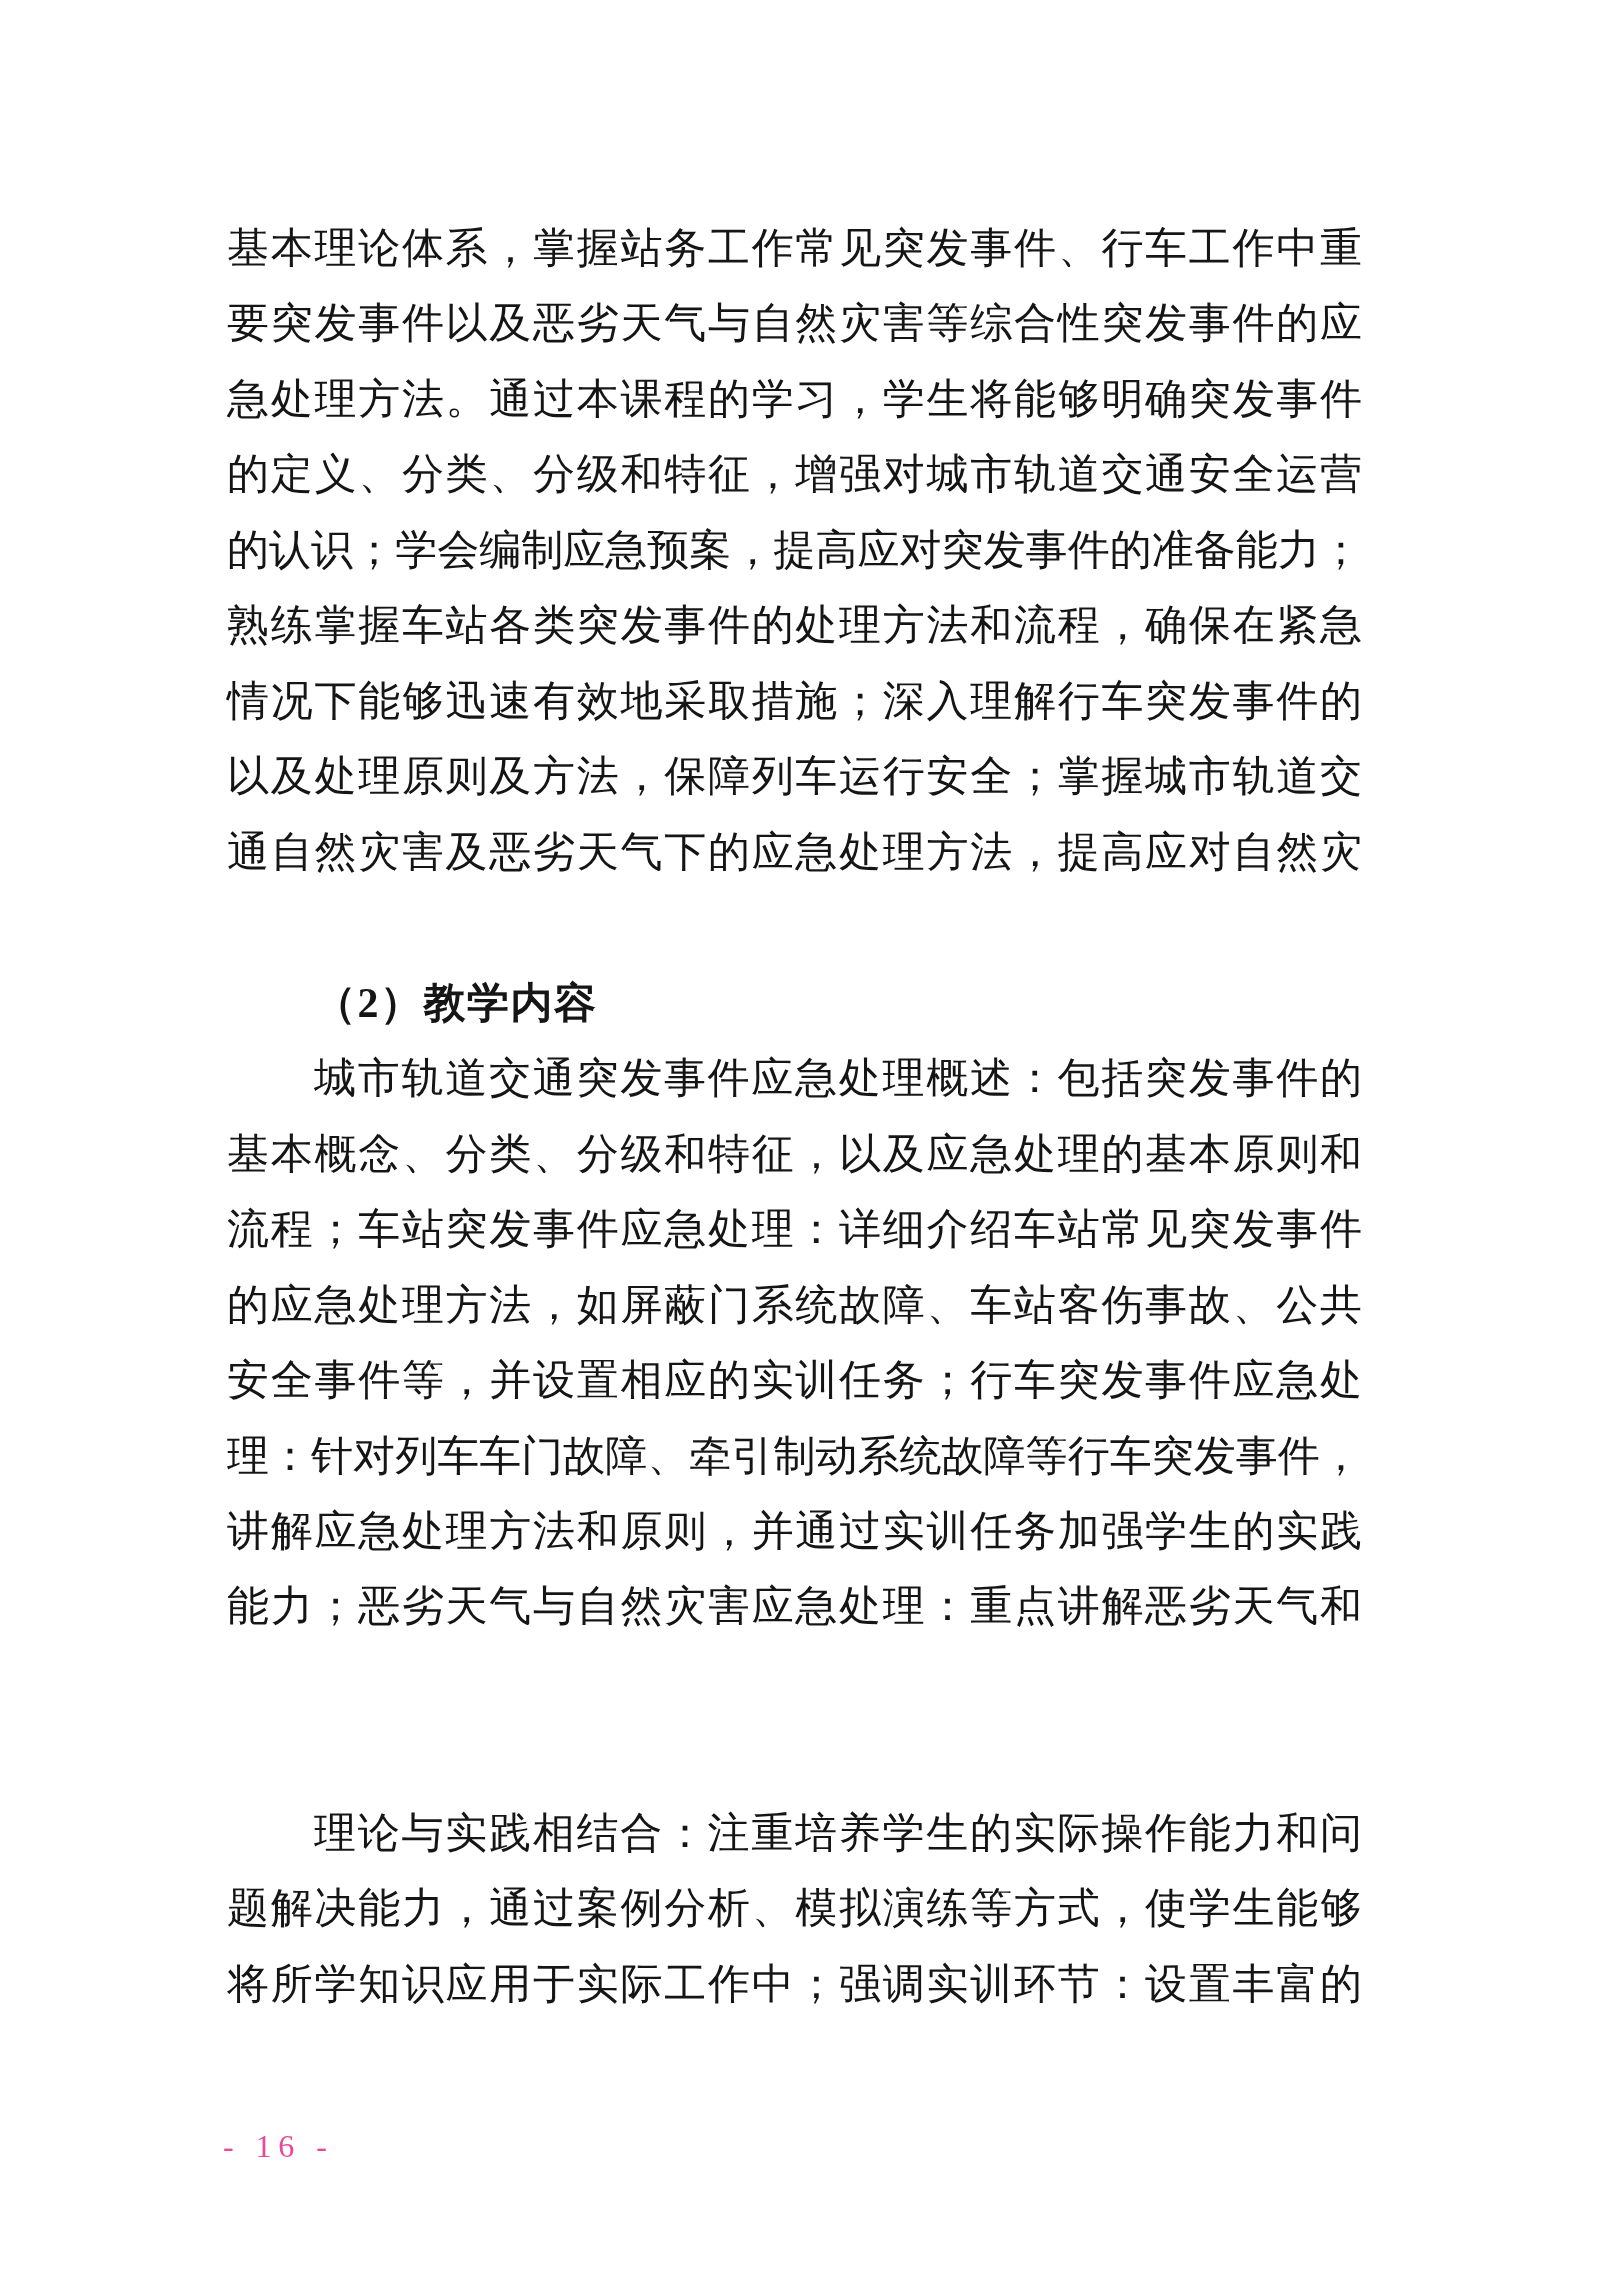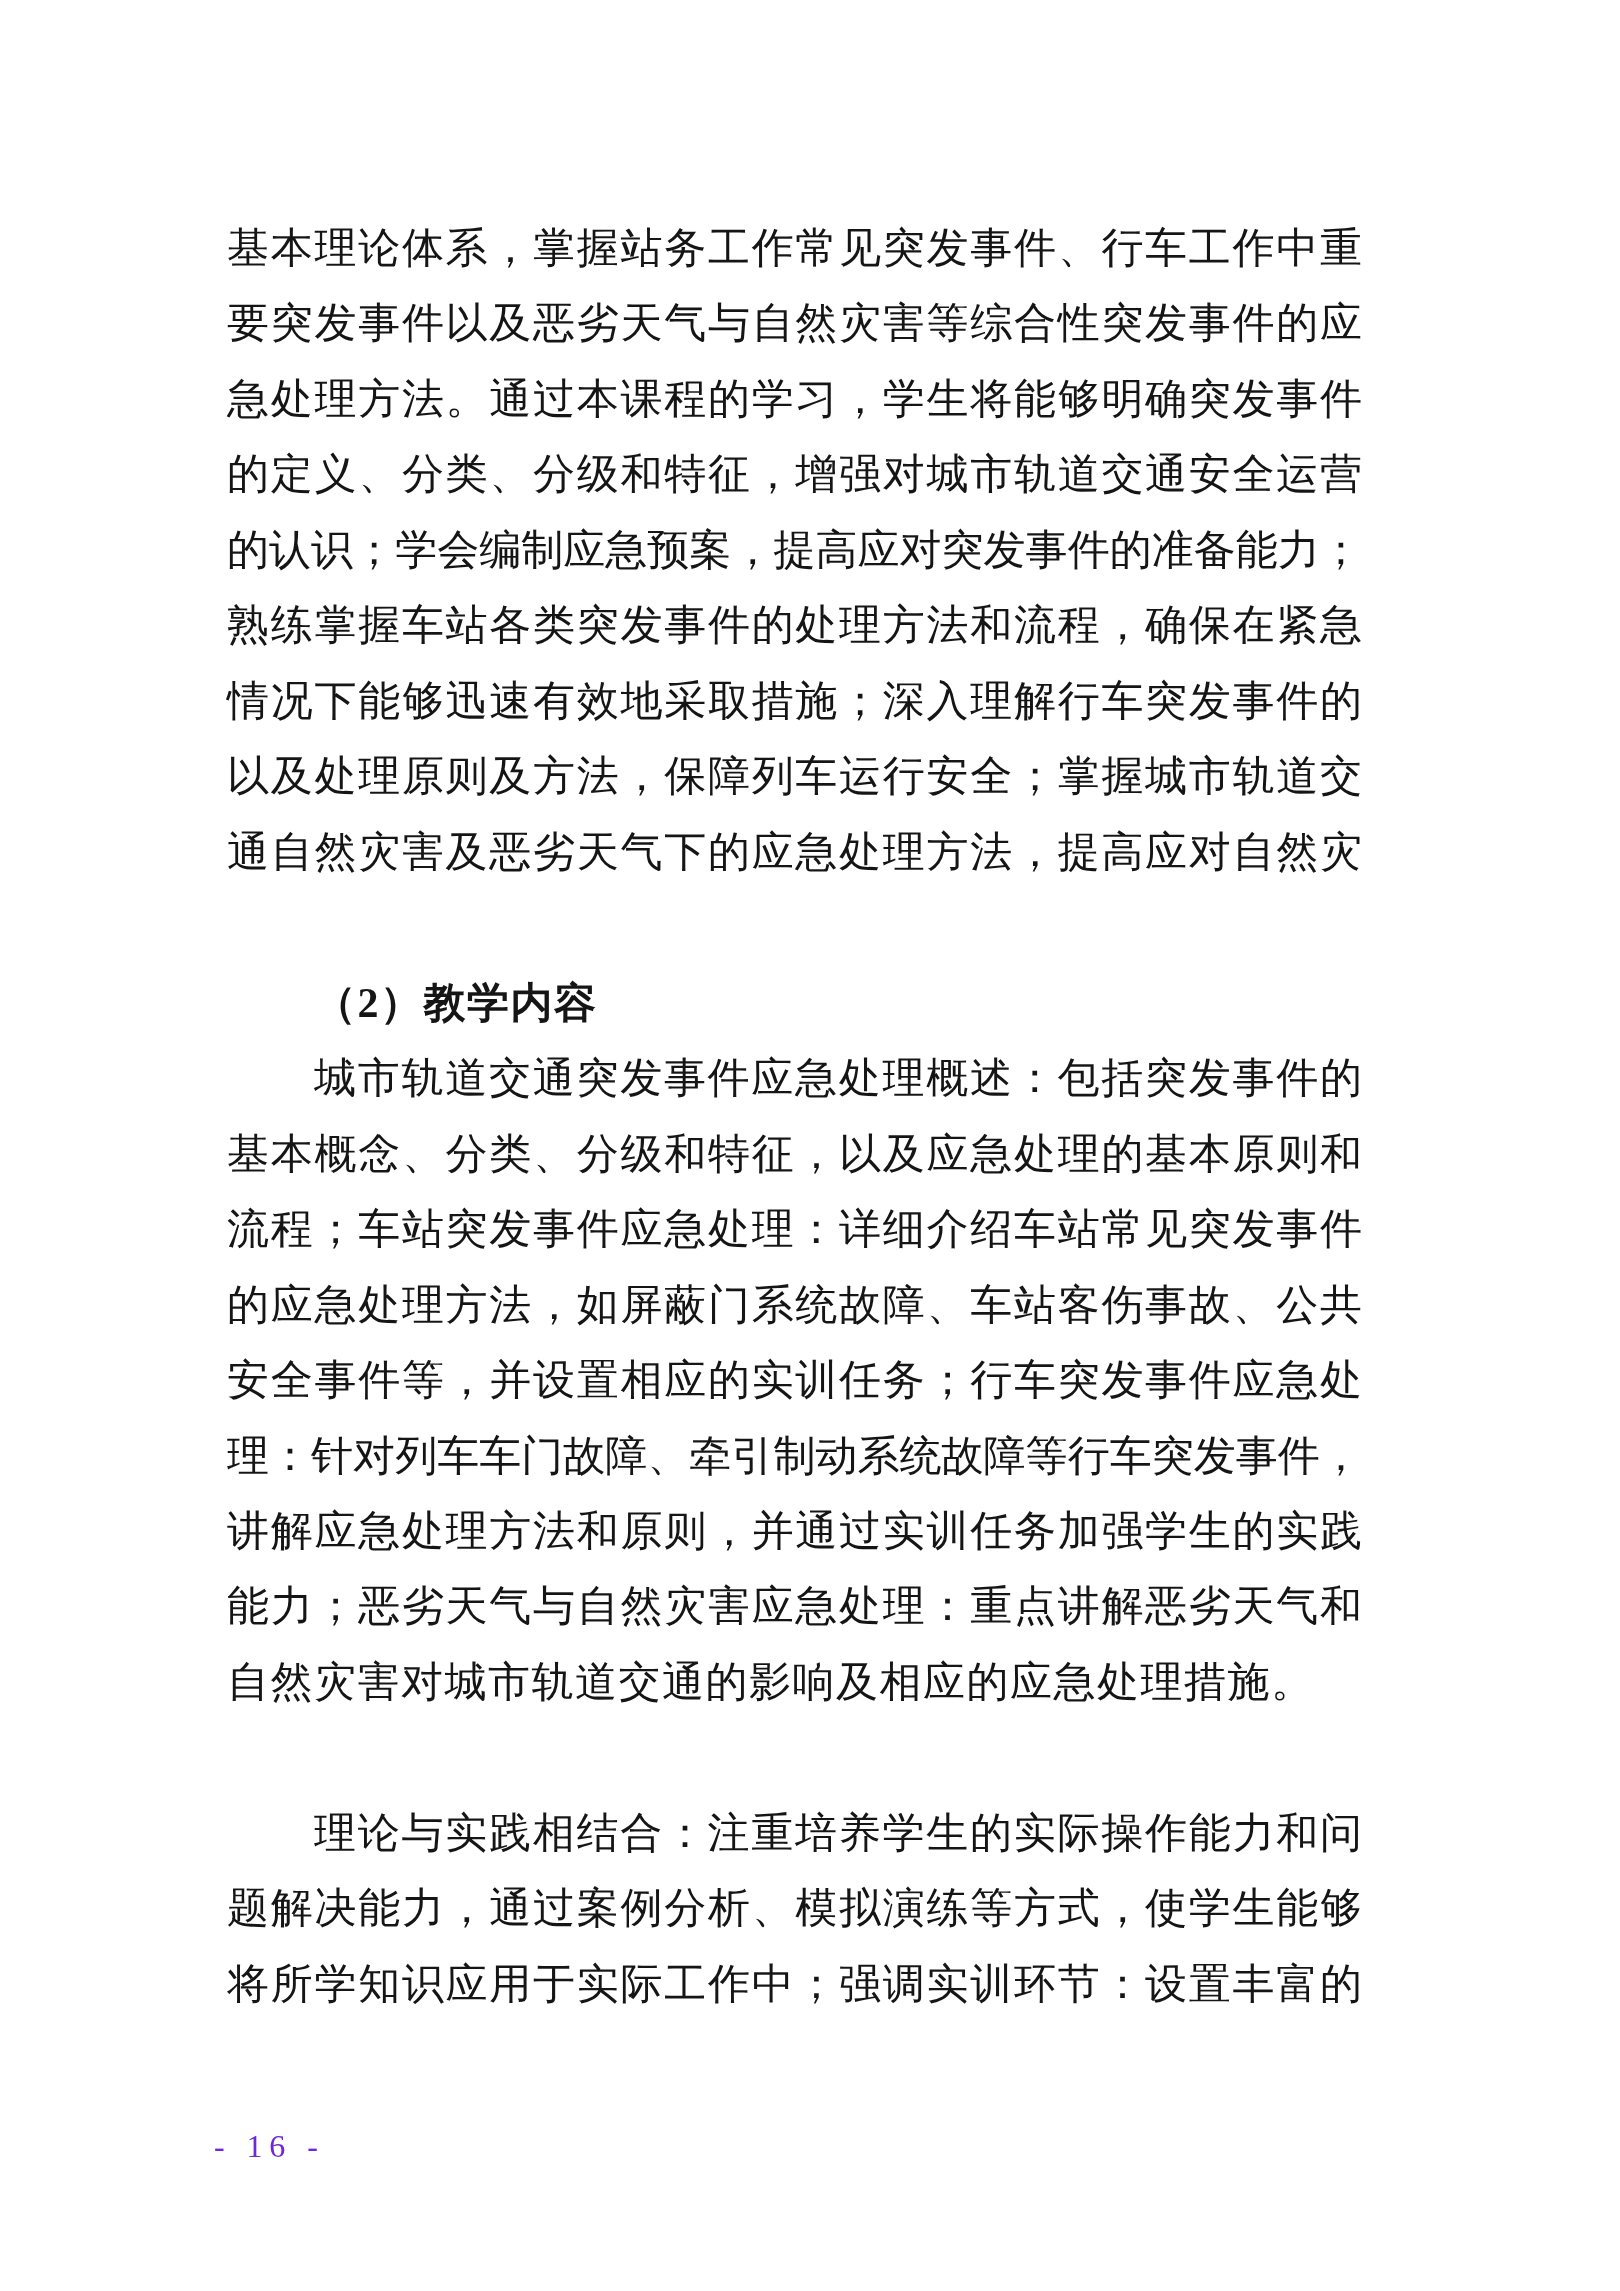--- a/index.html
+++ b/index.html
@@ -31,27 +31,27 @@
     box-sizing: border-box;
   }
   .line.just {
     display: flex;
     justify-content: space-between;
     letter-spacing: 0;
   }
   .line.just span { display: block; flex: 0 0 auto; }
   .footer {
     position: absolute;
-    left: 214px;
+    left: 223px;
     top: 2125px;
     height: 43px;
     line-height: 43px;
     font-size: 32px;
     letter-spacing: 6.9px;
-    color: #6d28d9;
+    color: #ec4899;
   }
 </style>
 </head>
 <body>
 
 <div class="page">
   <div class="text-block">
       <div class="line just" style="top: 0px;">
         <span>基</span>
         <span>本</span>
@@ -522,21 +522,20 @@
         <span>重</span>
         <span>点</span>
         <span>讲</span>
         <span>解</span>
         <span>恶</span>
         <span>劣</span>
         <span>天</span>
         <span>气</span>
         <span>和</span>
       </div>
-      <div class="line" style="top: 1434px;">自然灾害对城市轨道交通的影响及相应的应急处理措施。</div>
       <div class="line just" style="top: 1585px; padding-left: 87px;">
         <span>理</span>
         <span>论</span>
         <span>与</span>
         <span>实</span>
         <span>践</span>
         <span>相</span>
         <span>结</span>
         <span>合</span>
         <span>：</span>

